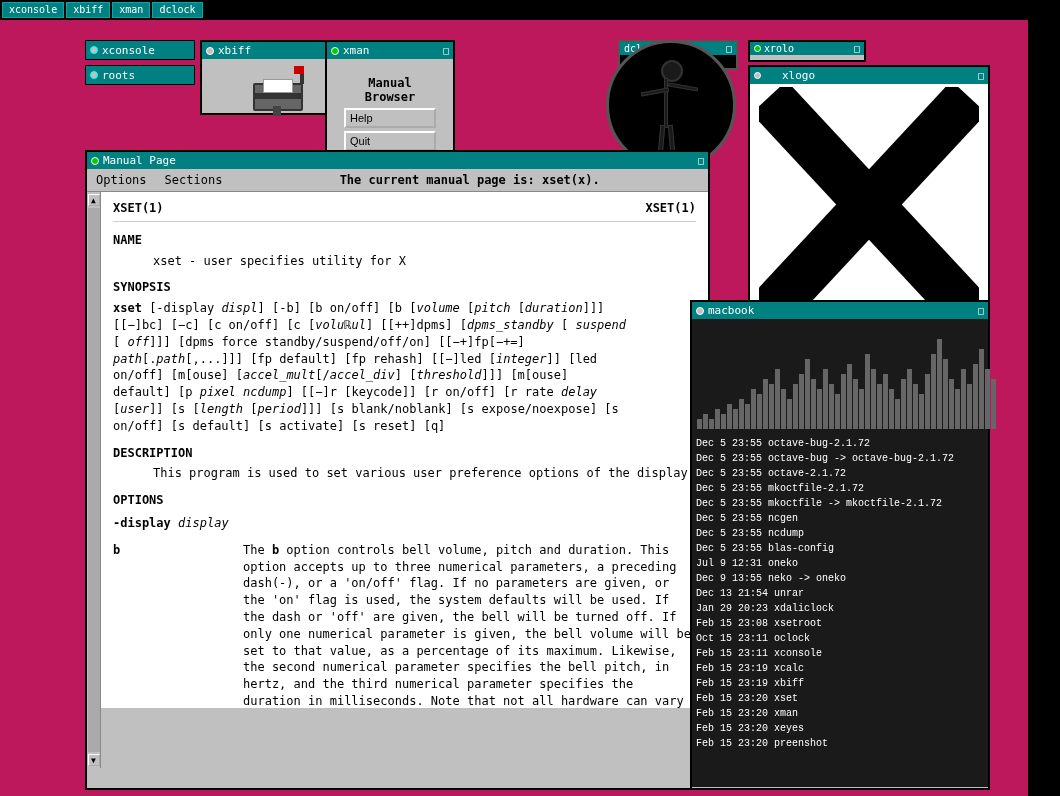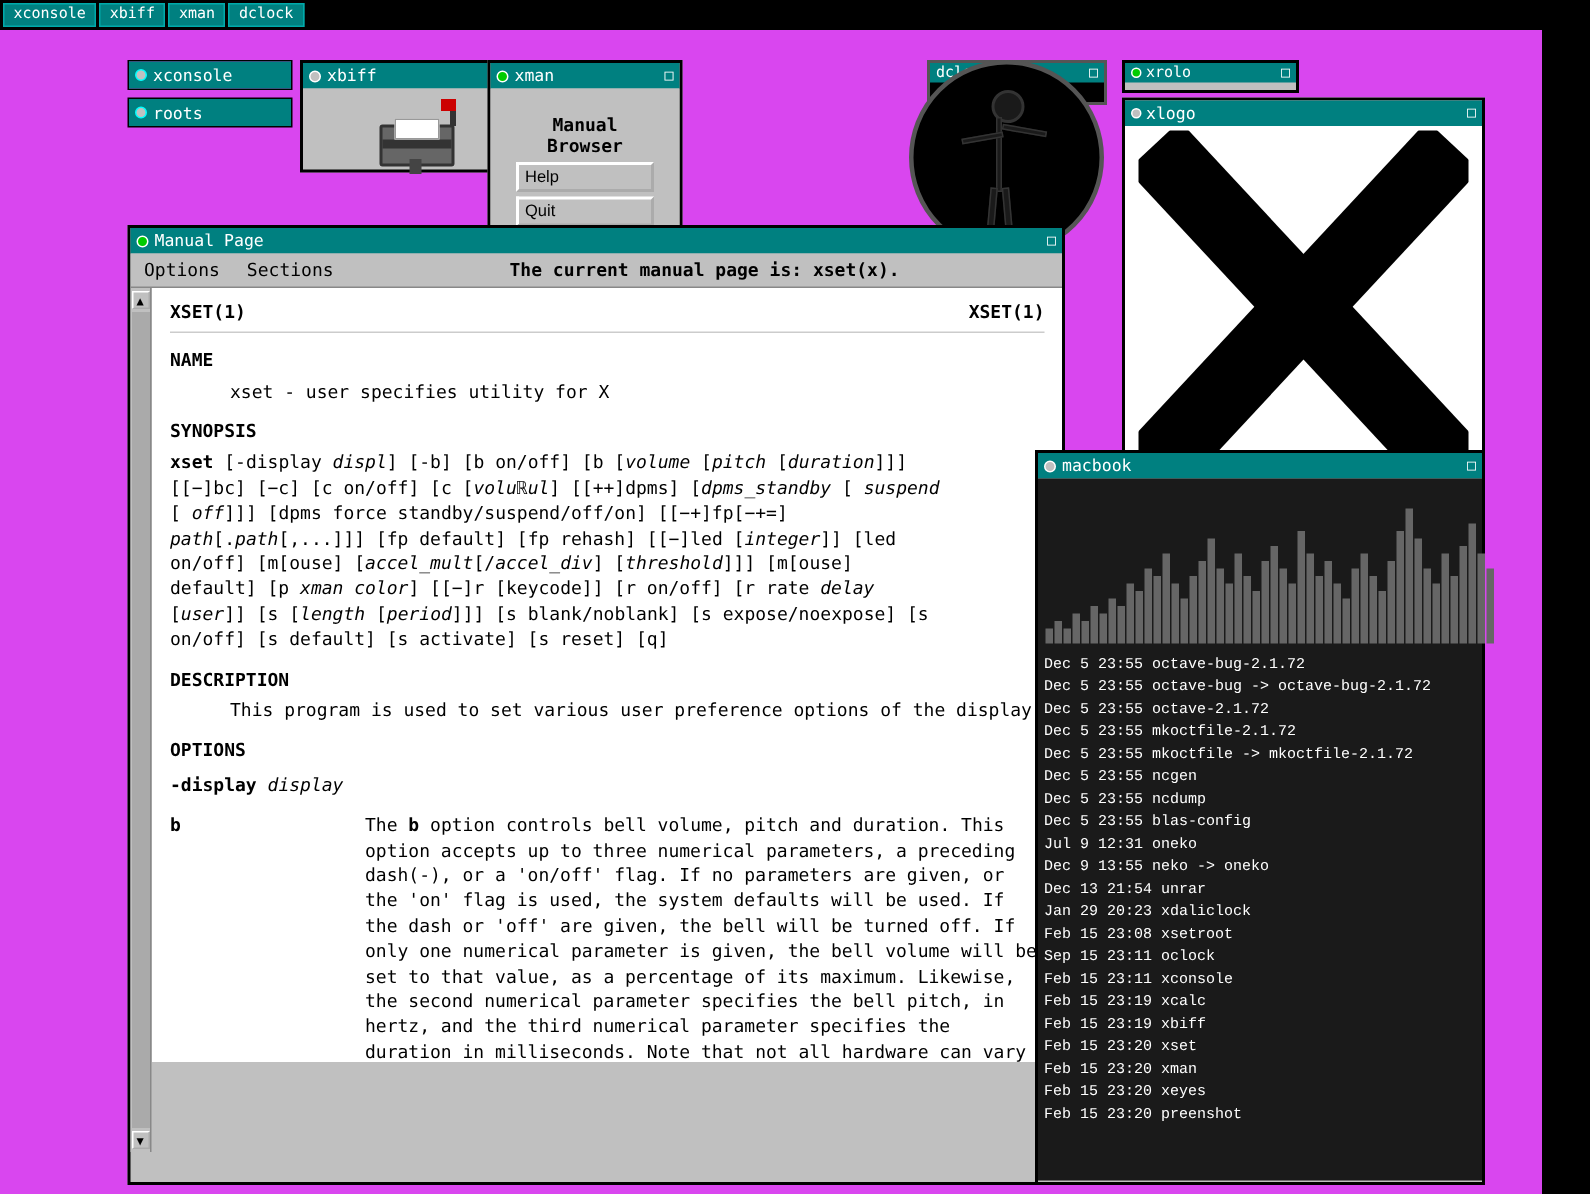--- a/index.html
+++ b/index.html
@@ -9,21 +9,21 @@
       background: #000;
       font-family: monospace;
       overflow: hidden;
       position: relative;
     }
 
     
     .desktop {
       width: 1028px;
       height: 796px;
-      background: #d946ef;
+      background: #be185d;
       position: relative;
     }
 
     
     .xbiff-window {
       position: absolute;
       top: 40px;
       left: 200px;
       width: 155px;
       height: 75px;
@@ -441,21 +441,21 @@
       <div style="display:flex;align-items:center;gap:3px;">
         <span style="width:7px;height:7px;background:#00cc00;border:1px solid #fff;border-radius:50%;display:inline-block;"></span>
         <span>xrolo</span>
       </div>
       <span style="font-size:10px;">□</span>
     </div>
   </div>
 
   <div class="xlogo-window" style="top:65px;left:748px;width:242px;height:262px;">
     <div style="background:#008080;color:white;font-size:11px;padding:2px 4px;display:flex;align-items:center;justify-content:space-between;">
-      <div style="display:flex;align-items:center;gap:3px;">
+      <div style="display:flex;align-items:center;gap:21px;">
         <span style="width:7px;height:7px;background:#c0c0c0;border:1px solid #fff;border-radius:50%;display:inline-block;"></span>
         <span>xlogo</span>
       </div>
       <span style="font-size:10px;">□</span>
     </div>
     <div class="xlogo-body">
 
       <svg width="220" height="235" viewBox="0 0 220 235">
         <rect width="220" height="235" fill="white"></rect>
         <line x1="10" y1="10" x2="210" y2="225" stroke="black" stroke-width="48"></line>
@@ -498,21 +498,21 @@
         <div style="margin-top:10px;">
           <div class="section-header">SYNOPSIS</div>
           <div style="margin-left:0px;">
             <span class="bold">xset</span>
             <span>
               [-display <em>displ</em>] [-b] [b on/off] [b [<em>volume</em> [<em>pitch</em> [<em>duration</em>]]]<br>
               [[−]bc] [−c] [c on/off] [c [<em>volu</em>ℝ<em>ul</em>] [[++]dpms] [<em>dpms_standby</em> [ <em>suspend</em><br>
               [ <em>off</em>]]] [dpms force standby/suspend/off/on] [[−+]fp[−+=]<br>
               <em>path</em>[.<em>path</em>[,...]]] [fp default] [fp rehash] [[−]led [<em>integer</em>]] [led<br>
               on/off] [m[ouse] [<em>accel_mult</em>[/<em>accel_div</em>] [<em>threshold</em>]]] [m[ouse]<br>
-              default] [p <em>xman color</em>] [[−]r [keycode]] [r on/off] [r rate <em>delay</em><br>
+              default] [p <em>pixel ncdump</em>] [[−]r [keycode]] [r on/off] [r rate <em>delay</em><br>
               [<em>user</em>]] [s [<em>length</em> [<em>period</em>]]] [s blank/noblank] [s expose/noexpose] [s<br>
               on/off] [s default] [s activate] [s reset] [q]
             </span>
           </div>
         </div>
 
         <div style="margin-top:10px;">
           <div class="section-header">DESCRIPTION</div>
           <div style="margin-left:40px;">This program is used to set various user preference options of the display.</div>
         </div>
@@ -621,21 +621,21 @@
           <div class="log-line">Dec  5 23:55 mkoctfile-2.1.72</div>
           <div class="log-line">Dec  5 23:55 mkoctfile -&gt; mkoctfile-2.1.72</div>
           <div class="log-line">Dec  5 23:55 ncgen</div>
           <div class="log-line">Dec  5 23:55 ncdump</div>
           <div class="log-line">Dec  5 23:55 blas-config</div>
           <div class="log-line">Jul  9 12:31 oneko</div>
           <div class="log-line">Dec  9 13:55 neko -&gt; oneko</div>
           <div class="log-line">Dec 13 21:54 unrar</div>
           <div class="log-line">Jan 29 20:23 xdaliclock</div>
           <div class="log-line">Feb 15 23:08 xsetroot</div>
-          <div class="log-line">Sep 15 23:11 oclock</div>
+          <div class="log-line">Oct 15 23:11 oclock</div>
           <div class="log-line">Feb 15 23:11 xconsole</div>
           <div class="log-line">Feb 15 23:19 xcalc</div>
           <div class="log-line">Feb 15 23:19 xbiff</div>
           <div class="log-line">Feb 15 23:20 xset</div>
           <div class="log-line">Feb 15 23:20 xman</div>
           <div class="log-line">Feb 15 23:20 xeyes</div>
           <div class="log-line">Feb 15 23:20 preenshot</div>
         </div>
     </div>
   </div>

